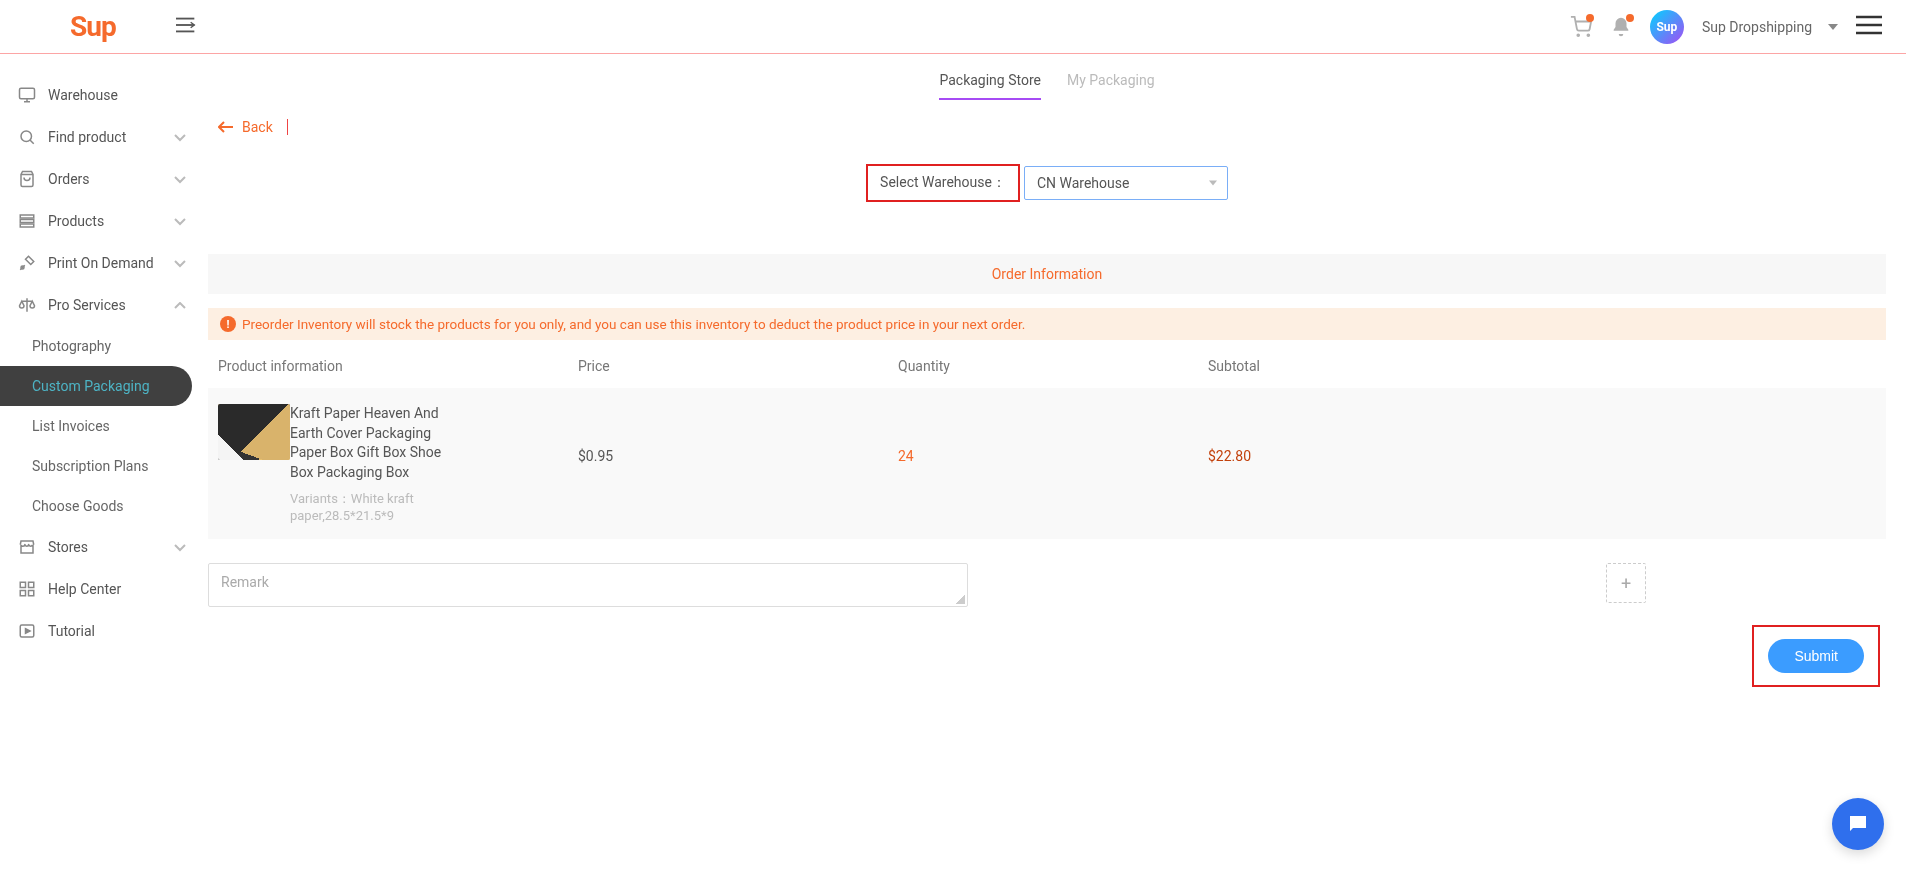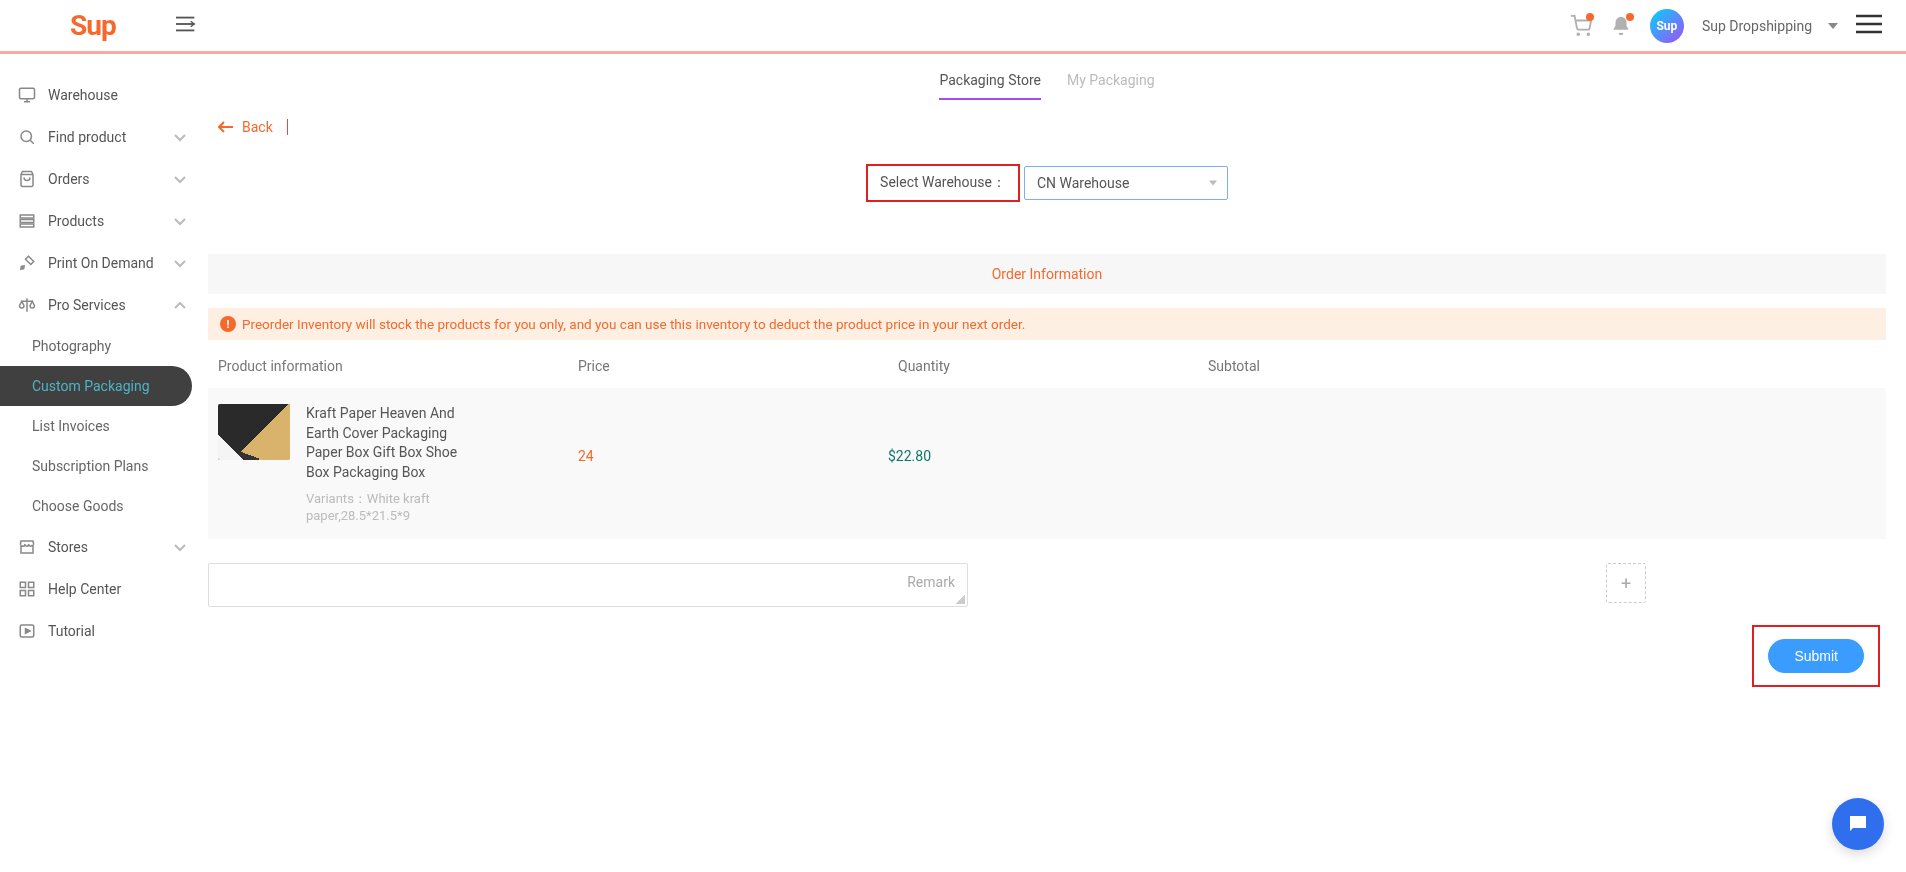--- a/index.html
+++ b/index.html
@@ -1,19 +1,19 @@
 <!DOCTYPE html>
 <html><head>
 <meta charset="utf-8">
 <style>
   * { box-sizing: border-box; margin: 0; padding: 0; }
   body { font-family: -apple-system, BlinkMacSystemFont, "Segoe UI", Roboto, sans-serif; font-size: 14px; color: #333; background: #fff; }
   
   
-  .topbar { height: 54px; border-bottom: 3px solid #fca5a5; display: flex; align-items: center; padding: 0 24px 0 70px; }
+  .topbar { height: 54px; border-bottom: 1px solid #fca5a5; display: flex; align-items: center; padding: 0 24px 0 70px; }
   .logo { font-size: 28px; font-weight: 700; color: #f56a2c; letter-spacing: -1px; }
   .hamburger-toggle { margin-left: 60px; cursor: pointer; }
   .hamburger-toggle svg { width: 22px; height: 18px; }
   .topbar-right { margin-left: auto; display: flex; align-items: center; gap: 18px; }
   .top-icon { width: 22px; height: 22px; color: #b0b0b0; cursor: pointer; position: relative; }
   .badge-dot { position: absolute; top: -2px; right: -2px; width: 8px; height: 8px; background: #f56a2c; border-radius: 50%; }
   .avatar-circle { width: 34px; height: 34px; border-radius: 50%; background: linear-gradient(135deg, #00d4ff 0%, #a64bf4 100%); display: flex; align-items: center; justify-content: center; color: #fff; font-weight: 700; font-size: 12px; }
   .user-label { color: #666; font-size: 14px; cursor: pointer; display: flex; align-items: center; gap: 16px; }
   .burger-icon { cursor: pointer; }
   
@@ -51,35 +51,35 @@
   .preorder-banner { margin-top: 14px; background: #fdefe2; color: #f56a2c; padding: 8px 12px; font-size: 13.5px; display: flex; align-items: center; gap: 6px; }
   .bang-icon { width: 16px; height: 16px; background: #f56a2c; color: #fff; border-radius: 50%; display: inline-flex; align-items: center; justify-content: center; font-size: 11px; font-weight: 700; flex-shrink: 0; }
 
   
   .tbl-head { display: flex; padding: 18px 10px 14px 10px; color: #777; font-size: 14px; }
   .col-prod { flex: 0 0 360px; }
   .col-price { flex: 0 0 320px; }
   .col-qty { flex: 0 0 310px; }
   .col-sub { flex: 1; }
   .tbl-row { display: flex; background: #f9f9f9; padding: 16px 10px; align-items: flex-start; }
-  .prod-cell { display: flex; gap: 16px; }
+  .prod-cell { display: flex; }
   .prod-img { width: 72px; height: 56px; background: linear-gradient(135deg, #ddd 25%, #fff 25%, #fff 50%, #333 50%, #333 75%, #e8c070 75%); border-radius: 2px; flex-shrink: 0; position: relative; overflow: hidden; }
   .prod-img::before { content:""; position:absolute; inset:0; background:
       linear-gradient(45deg, #f4f4f4 0 20%, transparent 20%),
       linear-gradient(135deg, #2a2a2a 30% 55%, transparent 55%),
       linear-gradient(200deg, #d9b36b 55% 80%, transparent 80%);
     mix-blend-mode: normal; }
   .prod-title { color: #555; font-size: 14px; line-height: 1.4; max-width: 168px; }
   .prod-variant { color: #bbb; font-size: 13px; margin-top: 8px; max-width: 168px; }
   .price-cell { color: #555; padding-top: 44px; }
   .qty-cell { color: #f56a2c; padding-top: 44px; }
-  .sub-cell { color: #0f766e; padding-top: 44px; }
-
-  
-  .bottom-row { display: flex; margin-top: 24px; align-items: flex-start; text-align: right; }
+  .sub-cell { color: #c2410c; padding-top: 44px; }
+
+  
+  .bottom-row { display: flex; margin-top: 24px; align-items: flex-start; }
   .remark-box { flex: 0 0 760px; border: 1px solid #ddd; border-radius: 2px; min-height: 44px; padding: 10px 12px; color: #aaa; font-size: 14px; resize: both; position: relative; }
   .remark-box::after { content: ""; position: absolute; right: 2px; bottom: 2px; width: 10px; height: 10px; background: linear-gradient(135deg, transparent 50%, #ccc 50%); }
   .plus-box { margin-left: auto; width: 40px; height: 40px; border: 1px dashed #ccc; border-radius: 2px; display: flex; align-items: center; justify-content: center; color: #aaa; font-size: 18px; cursor: pointer; margin-right: 240px; }
 
   
   .submit-row { display: flex; justify-content: flex-end; margin-top: 18px; padding-right: 6px; }
   .submit-wrap { border: 2px solid #e02020; padding: 12px 14px; }
   .submit-btn { background: #3b9cff; color: #fff; border: none; border-radius: 18px; padding: 9px 26px; font-size: 14px; cursor: pointer; }
 
   
@@ -263,20 +263,21 @@
     <div class="tbl-row">
       <div class="col-prod prod-cell">
         <div class="prod-img"></div>
         <div>
           <div class="prod-title">Kraft Paper Heaven And Earth Cover Packaging Paper Box Gift Box Shoe Box Packaging Box</div>
           <div class="prod-variant">
             <span>Variants：</span><span>White kraft paper,28.5*21.5*9</span>
           </div>
         </div>
       </div>
+      <div class="col-price price-cell">$0.95</div>
       <div class="col-qty qty-cell">24</div>
       <div class="col-sub sub-cell">$22.80</div>
     </div>
 
     <div class="bottom-row">
       <div class="remark-box">Remark</div>
       <div class="plus-box">
         <span>+</span>
       </div>
     </div>

